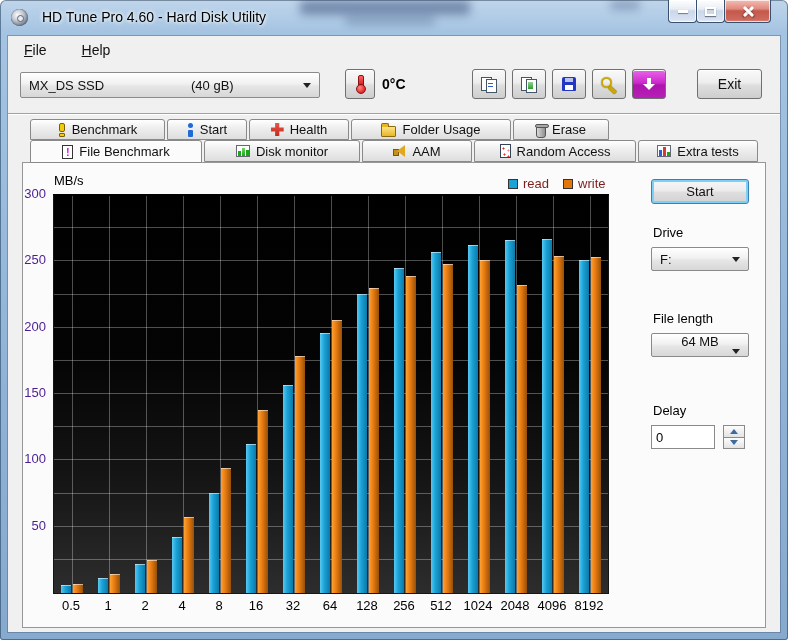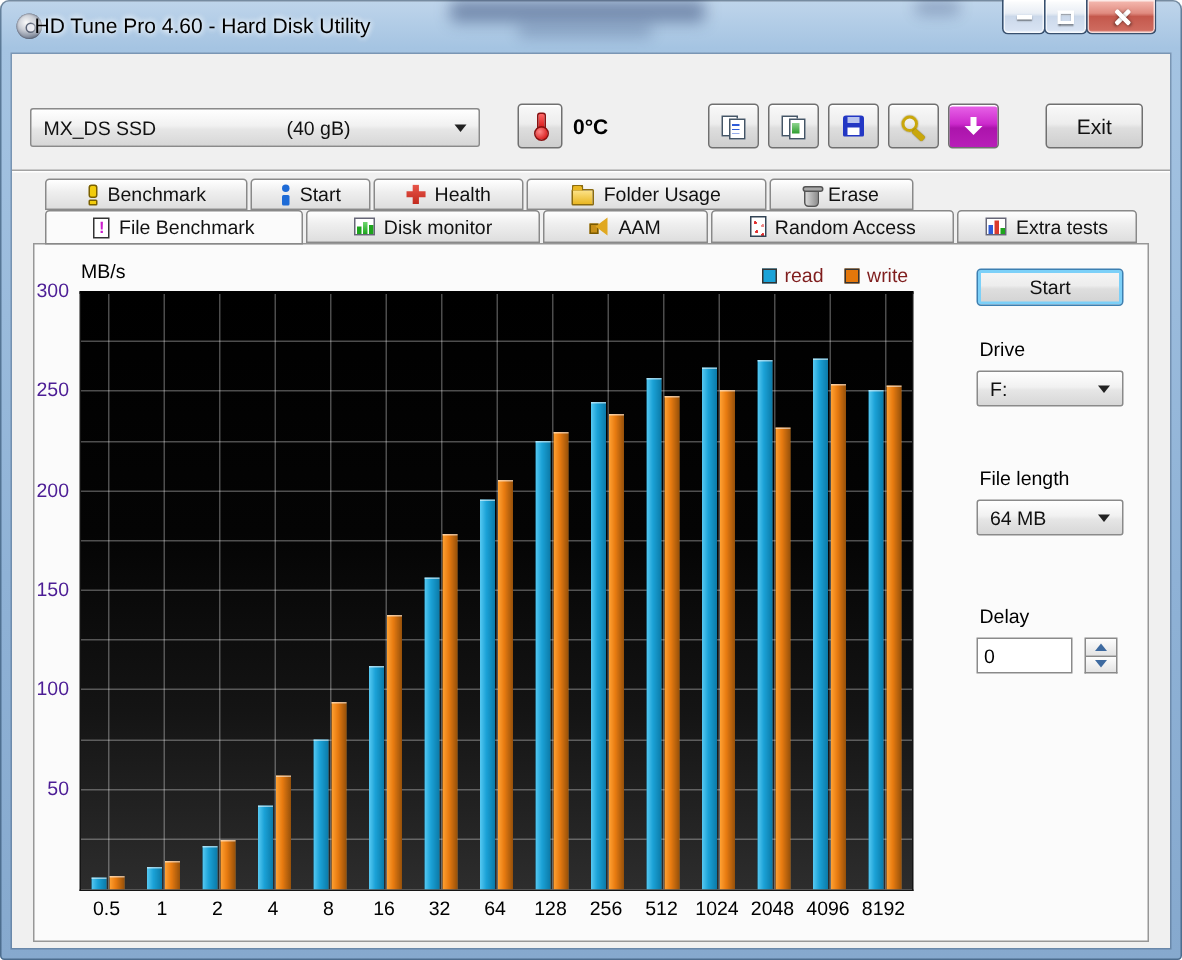--- a/index.html
+++ b/index.html
@@ -8,21 +8,21 @@
     background:linear-gradient(180deg,#BFD5EB 0%,#A5C4E2 5%,#8FB2D6 60%,#86A9CE 100%);
     box-shadow:inset 0 0 0 1px rgba(30,60,90,.55), inset 0 1px 0 rgba(255,255,255,.55);overflow:hidden;}
   
   .titlebar{position:absolute;left:0;top:0;width:100%;height:36px;}
   .glass-smudge{position:absolute;background:rgba(18,38,88,.4);filter:blur(5px);border-radius:4px;}
   .app-icon{position:absolute;left:11px;top:9px;width:17px;height:17px;border-radius:50%;
     background:radial-gradient(circle at 38% 35%,#FAFAFA,#C9CDD5 35%,#8A93A3 62%,#49566A 88%);
     box-shadow:inset 0 0 1px #223;}
   .app-icon::after{content:"";position:absolute;left:6px;top:6px;width:5px;height:5px;border-radius:50%;
     background:#E9EAF0;border:1px solid #5A6375;}
-  .title-text{position:absolute;left:23px;top:9px;font-size:14px;color:#000;
+  .title-text{position:absolute;left:42px;top:9px;font-size:14px;color:#000;
     text-shadow:0 0 4px #fff,0 0 4px #fff;white-space:nowrap;}
   .win-controls{position:absolute;right:17px;top:0;display:flex;}
   .win-btn{height:23px;border:1px solid #38506E;border-top:none;border-radius:0 0 4px 4px;
     display:flex;align-items:center;justify-content:center;margin-left:-1px;
     background:linear-gradient(180deg,#FEFEFE,#E9EEF5 40%,#CBD8EA 50%,#D7E2F2 90%,#EAF2FB);
     box-shadow:inset 0 0 0 1px rgba(255,255,255,.7);}
   .win-btn.min,.win-btn.max{width:29px;}
   .win-btn.close{width:47px;background:linear-gradient(180deg,#F6BCB3,#E08B80 40%,#C4584C 50%,#CE6A5E 90%,#E39086);}
   .wg-min{width:10px;height:3px;background:#fff;box-shadow:0 1px 1px rgba(0,0,0,.45);}
   .wg-max{width:11px;height:9px;border:2px solid #fff;box-shadow:0 1px 1px rgba(0,0,0,.45),inset 0 1px 1px rgba(0,0,0,.35);}
@@ -83,21 +83,21 @@
   .ylab{position:absolute;right:3px;width:23px;text-align:right;font-size:13px;color:#4c1d95;line-height:16px;}
   .xlabels{position:absolute;left:30px;top:435px;width:556px;height:18px;}
   .xlab{position:absolute;width:38px;text-align:center;font-size:13px;color:#000;}
   
   .start-btn{position:absolute;left:628px;top:16px;width:98px;height:25px;font-size:13px;
     border:1px solid #3C7FB1;box-shadow:inset 0 0 0 2px #7CD0F8;border-radius:3px;
     background:linear-gradient(180deg,#F6F6F6,#EDEDED 45%,#DEDEDE 55%,#D2D2D2);}
   .ctl-label{position:absolute;font-size:13px;color:#000;}
   .drive-label{left:630px;top:62px;} .fl-label{left:630px;top:148px;} .delay-label{left:630px;top:240px;}
   .drive-sel{left:628px;top:84px;width:98px;height:24px;}
-  .fl-sel{left:628px;top:170px;width:98px;height:24px;}
+  .fl-sel{left:628px;top:170px;width:98px;height:24px;flex-direction:column;}
   .delay-input{position:absolute;left:628px;top:262px;width:64px;height:24px;border:1px solid #8A8A8A;
     font-family:"Liberation Sans",sans-serif;font-size:13px;padding:0 4px;background:#fff;color:#000;}
   .spinner{position:absolute;left:700px;top:262px;width:22px;height:24px;display:flex;flex-direction:column;}
   .spin-btn{flex:1;display:flex;align-items:center;justify-content:center;border:1px solid #8A8A8A;
     background:linear-gradient(180deg,#FDFDFD,#E3E3E3);cursor:default;}
   .spin-btn + .spin-btn{border-top:none;}
   .tri-up{width:0;height:0;border-left:4px solid transparent;border-right:4px solid transparent;border-bottom:5px solid #3E6AA0;}
   .tri-down{width:0;height:0;border-left:4px solid transparent;border-right:4px solid transparent;border-top:5px solid #3E6AA0;}
   
   .ticon{position:relative;display:inline-block;}
@@ -173,20 +173,21 @@
       <div class="win-btn max">
           <span class="wg-max"></span>
         </div>
       <div class="win-btn close">
           <span class="wg-close"></span>
         </div>
     </div>
   </div>
 
   <div class="client">
+    <div class="menubar"><span class="menu-item"><u>F</u>ile</span><span class="menu-item"><u>H</u>elp</span></div>
 
     <div class="combo drive-combo">
       <span>MX_DS SSD</span>
       <span class="drive-size">(40 gB)</span>
       <span class="arrow"></span>
     </div>
     <div class="tool-btn temp-btn">
       <span class="ticon i-thermo"></span>
     </div>
     <span class="temp-text">0°C</span>

